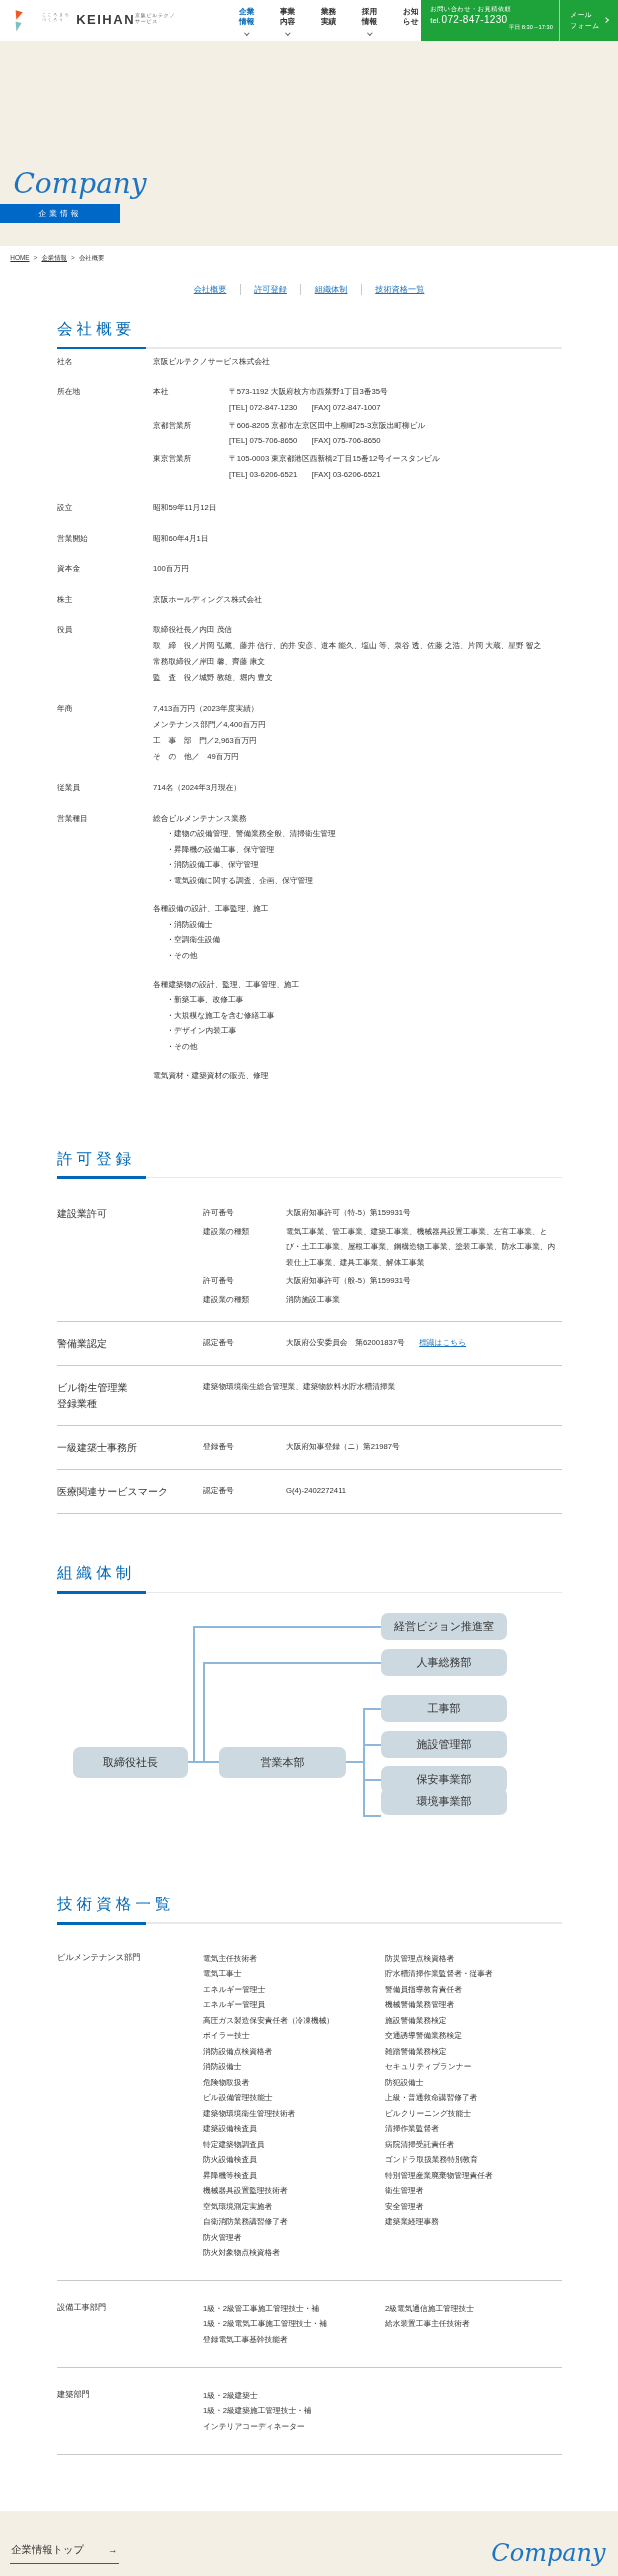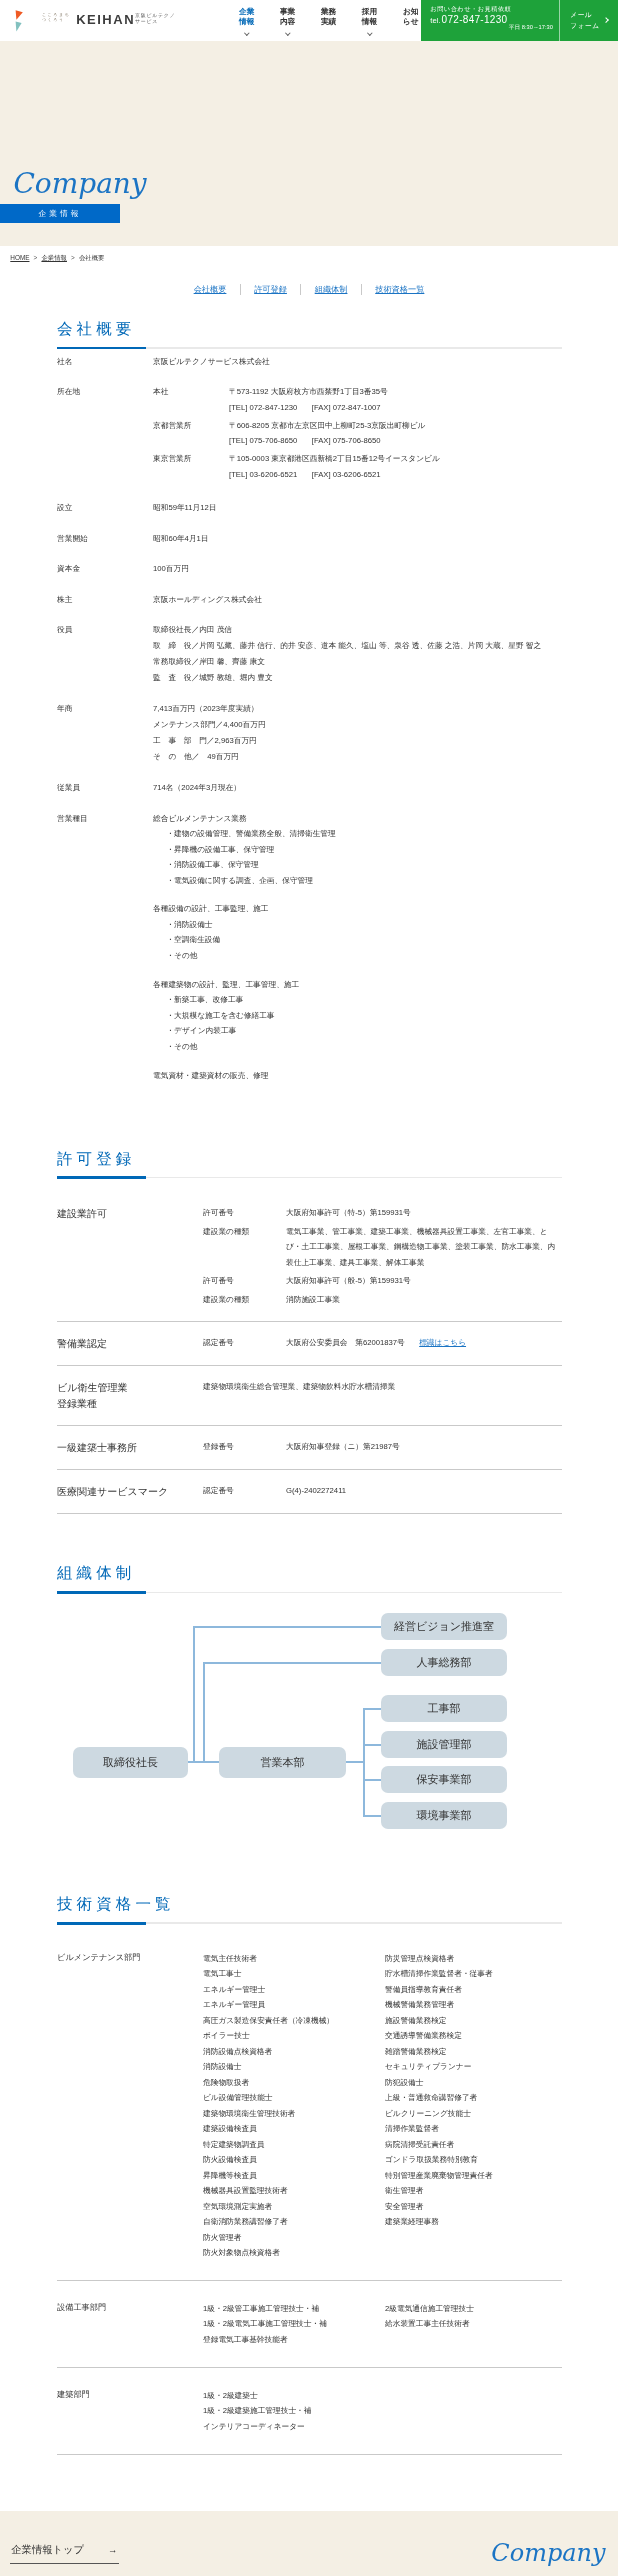--- a/index.html
+++ b/index.html
@@ -397,21 +397,21 @@
       <div class="org-line" style="left:306px;top:144px;width:18px;height:1.5px"></div>
       <div class="org-line" style="left:306px;top:179px;width:18px;height:1.5px"></div>
       <div class="org-line" style="left:306px;top:215px;width:18px;height:1.5px"></div>
       <div class="org-box" style="left:16px;top:147px;width:115px;height:31px">取締役社長</div>
       <div class="org-box" style="left:162px;top:147px;width:127px;height:31px">営業本部</div>
       <div class="org-box org-dept" style="top:13px">経営ビジョン推進室</div>
       <div class="org-box org-dept" style="top:49px">人事総務部</div>
       <div class="org-box org-dept" style="top:95px">工事部</div>
       <div class="org-box org-dept" style="top:131px">施設管理部</div>
       <div class="org-box org-dept" style="top:166px">保安事業部</div>
-      <div class="org-box org-dept" style="top:202px">環境事業部</div>
+      <div class="org-box org-dept" style="top:188px">環境事業部</div>
     </div>
   </section>
 
   <section class="sec-qual">
     <div class="sec-head">
       <h2>技術資格一覧</h2>
       <div class="sec-rule"></div>
     </div>
     <div class="q-table">
       <div class="q-row">

